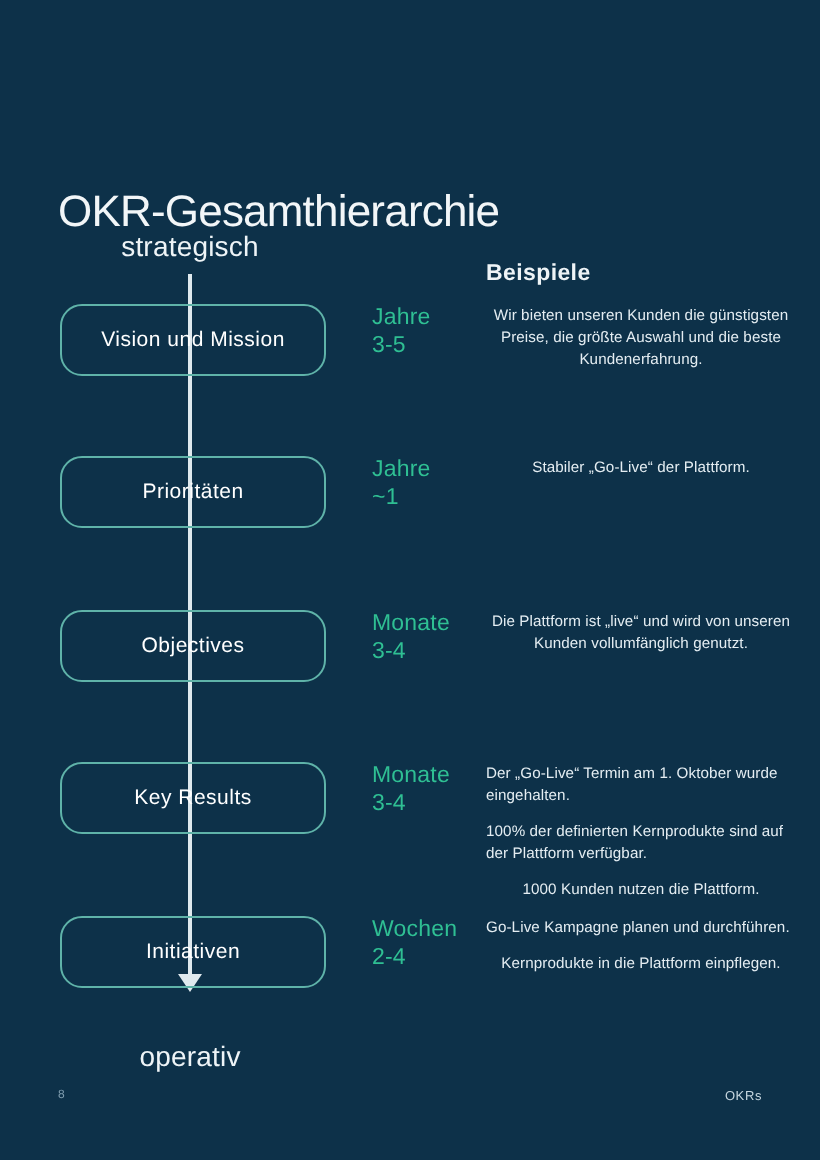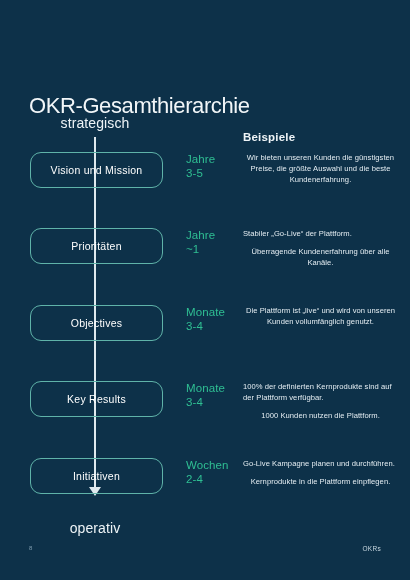--- a/index.html
+++ b/index.html
@@ -187,21 +187,20 @@
   <div class="row" style="top:228px;">
     <div class="pill">
       <span class="pill-label">Prioritäten</span>
     </div>
     <div class="timeframe">
       <span class="tf-unit">Jahre</span>
       <span class="tf-range">~1</span>
     </div>
     <div class="examples">
       <p>Stabiler „Go-Live“ der Plattform.</p>
-      <p>Überragende Kundenerfahrung über alle Kanäle.</p>
     </div>
   </div>
 
   <div class="row" style="top:305px;">
     <div class="pill">
       <span class="pill-label">Objectives</span>
     </div>
     <div class="timeframe">
       <span class="tf-unit">Monate</span>
       <span class="tf-range">3-4</span>
@@ -213,20 +212,21 @@
 
   <div class="row" style="top:381px;">
     <div class="pill">
       <span class="pill-label">Key Results</span>
     </div>
     <div class="timeframe">
       <span class="tf-unit">Monate</span>
       <span class="tf-range">3-4</span>
     </div>
     <div class="examples">
+      <p>Der „Go-Live“ Termin am 1. Oktober wurde eingehalten.</p>
       <p>100% der definierten Kernprodukte sind auf der Plattform verfügbar.</p>
       <p>1000 Kunden nutzen die Plattform.</p>
     </div>
   </div>
 
   <div class="row" style="top:458px;">
     <div class="pill">
       <span class="pill-label">Initiativen</span>
     </div>
     <div class="timeframe">

